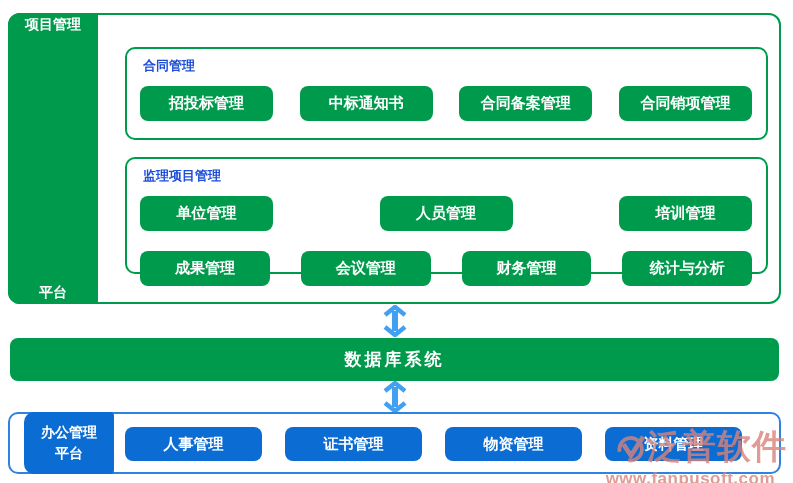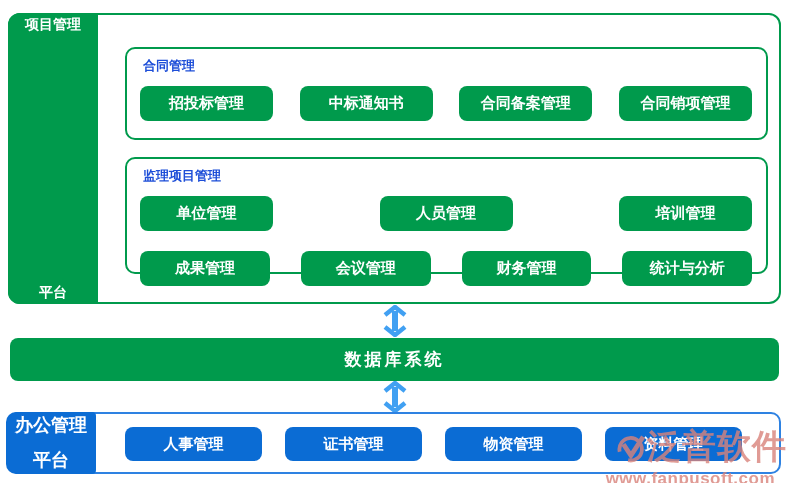--- a/index.html
+++ b/index.html
@@ -32,24 +32,24 @@
 
   
   .db-bar{position:absolute;left:10px;top:338px;width:769px;height:43px;
     background:var(--green,#009a4c);border-radius:8px;
     display:flex;align-items:center;justify-content:center;
     color:#fff;font-size:17px;font-weight:bold;letter-spacing:3px;}
 
   
   .office-section{position:absolute;left:8px;top:412px;width:773px;height:62px;
     border:2px solid var(--border_blue,#2e82e2);border-radius:10px;box-sizing:border-box;background:#fff;}
-  .office-label{position:absolute;left:6px;top:412px;width:90px;height:62px;
+  .office-label{position:absolute;left:24px;top:412px;width:90px;height:62px;
     background:var(--blue,#0b6cd4);border-radius:10px 4px 4px 10px;
-    display:flex;flex-direction:column;align-items:center;justify-content:space-between;
-    color:#fff;font-weight:bold;font-size:18px;line-height:1.5;text-align:center;z-index:2;}
+    display:flex;flex-direction:column;align-items:center;justify-content:center;
+    color:#fff;font-weight:bold;font-size:14px;line-height:1.5;text-align:center;z-index:2;}
   .office-row{position:absolute;left:115px;right:37px;top:13px;display:flex;justify-content:space-between;}
   .office-row .chip{width:137px;height:34px;}
 
   
   .watermark{position:absolute;right:6px;top:424px;z-index:5;opacity:.8;
     color:var(--watermark_red,#d9837b);text-align:right;pointer-events:none;}
   .wm-brand{display:flex;align-items:center;justify-content:flex-end;
     font-size:34px;font-weight:bold;letter-spacing:1px;}
   .wm-logo{display:inline-block;width:30px;height:30px;margin-right:2px;}
   .wm-logo svg{width:100%;height:100%;}

